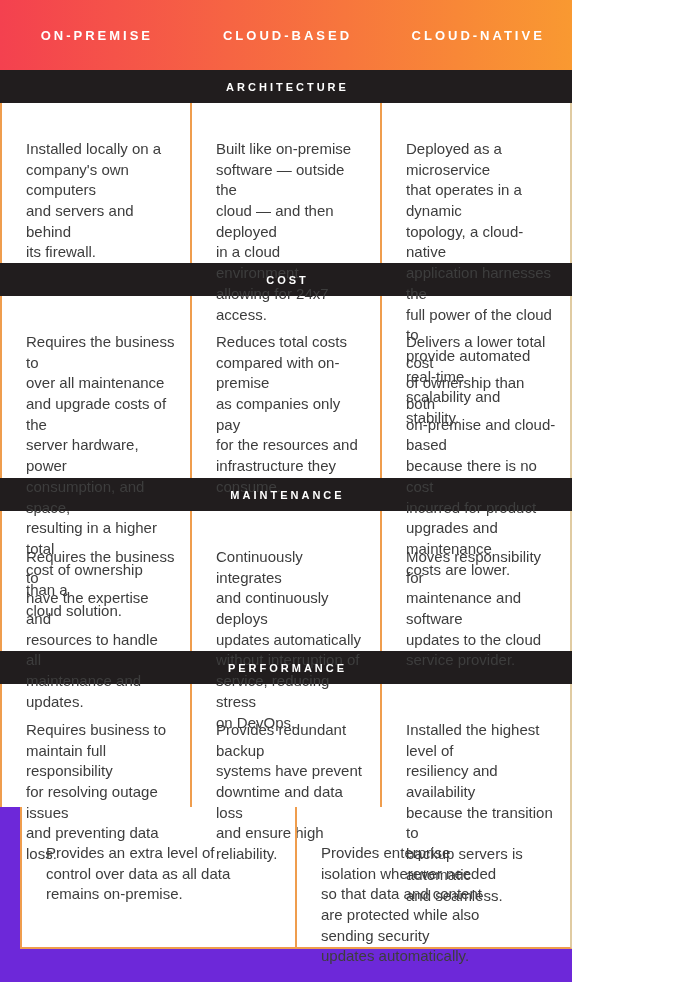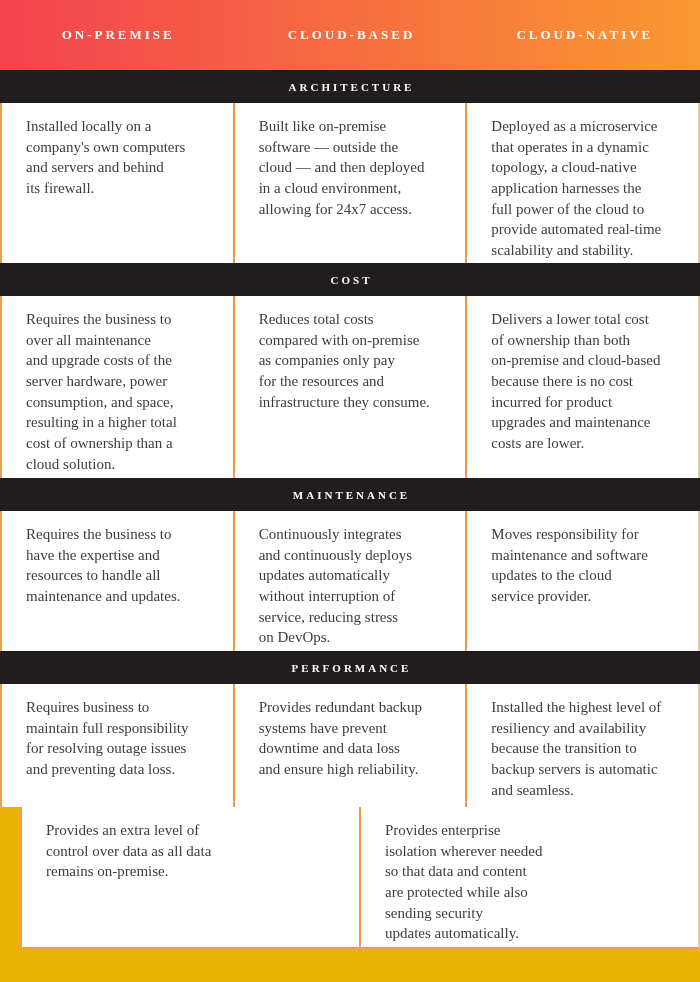--- a/index.html
+++ b/index.html
@@ -11,25 +11,24 @@
     --body_text: #3d3d3d;
     --header_text: #ffffff;
   }
   * { margin: 0; padding: 0; box-sizing: border-box; }
   html, body { background: #ffffff; }
   body {
     width: 700px;
     font-family: "Liberation Sans", sans-serif;
   }
   .table {
-    width: 700px;
+    width: 572px;
     height: 982px;
-    background: #eab308;
+    background: #6d28d9;
     overflow: hidden;
-    font-family: Liberation Serif, serif;
   }
   .header {
     height: 70px;
     display: flex;
     background: linear-gradient(90deg, var(--gradient_left) 0%, var(--gradient_right) 100%);
   }
   .hcell {
     flex: 1;
     display: flex;
     align-items: center;
@@ -63,21 +62,21 @@
     border-left: 2px solid var(--divider);
     border-right: 2px solid var(--outer_right_border);
   }
   .row-0 { height: 160px; }
   .row-1 { height: 182px; }
   .row-2 { height: 140px; }
   .row-3 { height: 123px; }
   .row-4 { height: 142px; border-bottom: 2px solid var(--divider); margin-left: 20px; }
   .cell {
     flex: 1;
-    padding: 13px 14px 10px 24px;
+    padding: 36px 14px 10px 24px;
     color: var(--body_text);
     font-size: 15px;
     line-height: 1.38;
     white-space: pre-line;
   }
   .cell + .cell {
     border-left: 2px solid var(--divider);
   }
 </style>
 </head>

